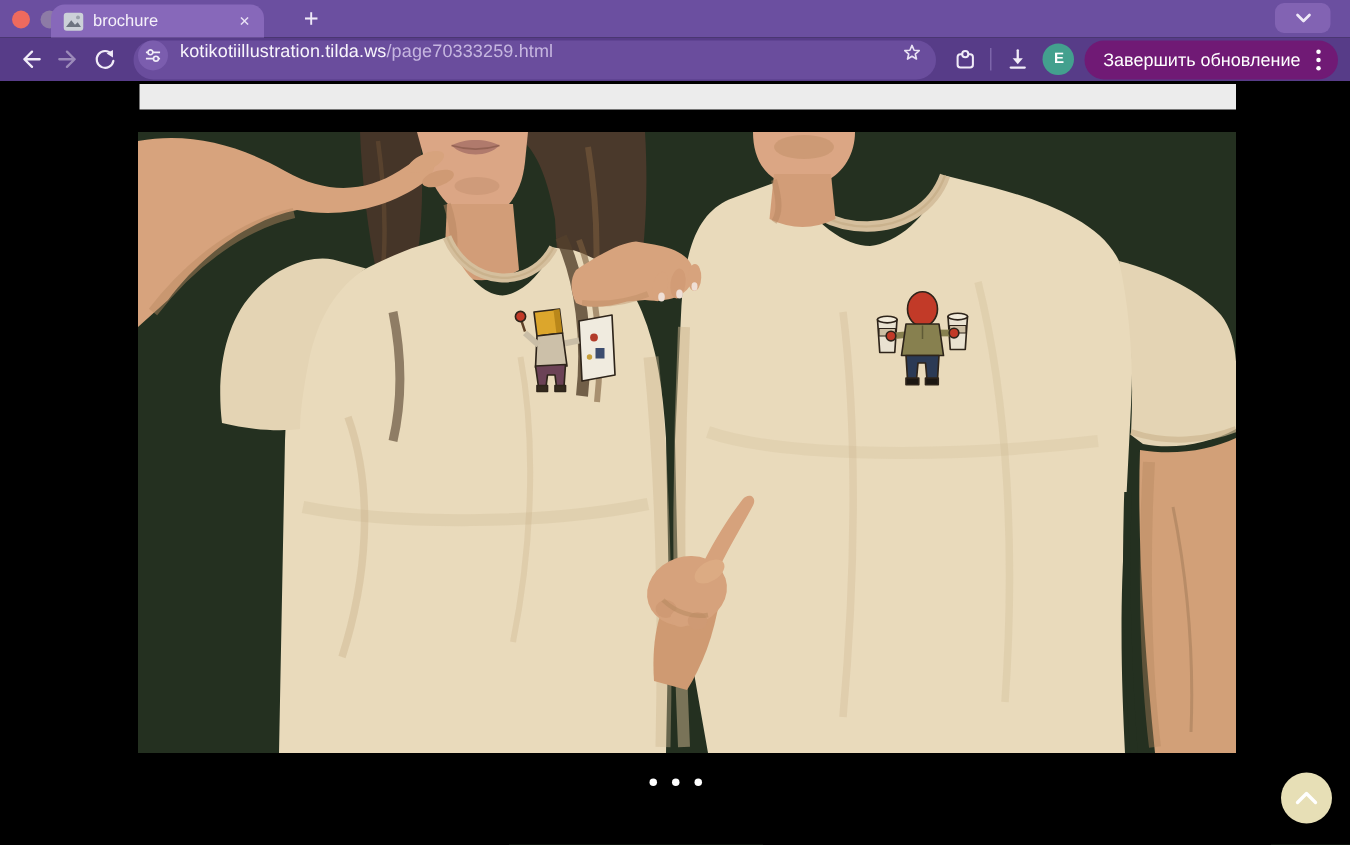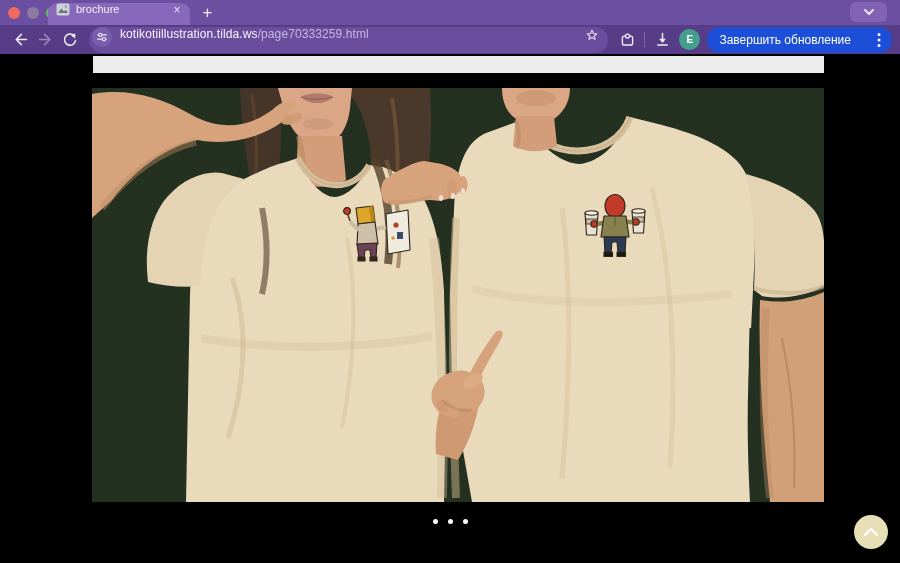--- a/index.html
+++ b/index.html
@@ -4,39 +4,39 @@
 <style>
   html,body{margin:0;padding:0}
   body{width:900px;height:563px;background:#000;font-family:"Liberation Sans",sans-serif;overflow:hidden}
   .browser{position:relative;width:900px;height:563px}
 
   
   .titlebar{position:relative;height:25px;background:#6b4fa0}
   .lights{position:absolute;left:8px;top:7px;display:flex;gap:7px}
   .light{width:12px;height:12px;border-radius:50%}
   .light.c{background:#ee6a5e}.light.m{background:#8d7ba6}.light.z{background:#62c356}
-  .tab{position:absolute;left:48px;top:3px;width:142px;height:22px;background:#8768ba;
-       border-radius:9px 9px 0 0;display:flex;gap:6px;padding:0 6px 0 8px;box-sizing:border-box}
+  .tab{position:absolute;left:34px;top:3px;width:142px;height:22px;background:#8768ba;
+       border-radius:9px 9px 0 0;display:flex;align-items:center;gap:6px;padding:0 6px 0 8px;box-sizing:border-box}
   .tab-title{flex:1;font-size:11px;color:#f5f1fa;white-space:nowrap;overflow:hidden}
   .tab-close{color:#e9e1f5;font-size:12px;line-height:1;width:14px;height:14px;display:flex;align-items:center;justify-content:center;border-radius:50%}
   .newtab{position:absolute;left:197px;top:2px;width:21px;height:21px;color:#efe9f8;font-size:17px;font-weight:300;display:flex;align-items:center;justify-content:center}
   .win-chevron{position:absolute;right:13px;top:2px;width:37px;height:20px;background:#8263b3;border-radius:6px;display:flex;align-items:center;justify-content:center}
 
   
   .toolbar{height:29px;background:#573c88;display:flex;align-items:center;padding:0 8px;gap:1px}
   .tb-btn{width:24px;height:24px;display:flex;align-items:center;justify-content:center;flex:none;border-radius:50%}
   .dim{opacity:.45}
   .urlbar{flex:1;height:26px;background:#6a4d9d;border-radius:13px;display:flex;align-items:flex-start;padding:0 8px 0 3px;margin:0 6px;min-width:0}
   .chip{width:20px;height:20px;border-radius:50%;background:#7b5dae;display:flex;align-items:center;justify-content:center;flex:none}
   .url-text{flex:1;font-size:12px;margin-left:8px;white-space:nowrap;overflow:hidden;color:#f6f3fb;letter-spacing:.1px}
   .url-domain{color:#f8f5fc;font-weight:500}
   .url-path{color:#c6b6e0}
   .sep{width:1px;height:15px;background:#7d65aa;margin:0 4px;flex:none}
   .avatar{width:21px;height:21px;border-radius:50%;background:#43a08e;color:#fff;font-size:10px;font-weight:bold;display:flex;align-items:center;justify-content:center;flex:none;margin:0 6px 0 4px}
-  .update-pill{height:26px;background:#1d4ed8;border-radius:13px;display:flex;align-items:center;padding:0 5px 0 12px;flex:none;gap:20px}
+  .update-pill{height:26px;background:#701a75;border-radius:13px;display:flex;align-items:center;padding:0 5px 0 12px;flex:none;gap:4px}
   .update-label{font-size:12px;color:#fff;white-space:nowrap}
   .kebab{width:16px;height:22px;display:flex;align-items:center;justify-content:center}
 
   
   .page{position:relative;height:509px;background:#000}
   .prev-slide{position:absolute;left:93px;top:2px;width:731px;height:17px;background:#ececec}
   .photo{position:absolute;left:92px;top:34px;width:732px;height:414px;overflow:hidden}
   .photo svg{display:block}
   .dots{position:absolute;left:0;right:0;top:465px;display:flex;justify-content:center;gap:10px}
   .dot{width:5px;height:5px;border-radius:50%;background:#fff}

